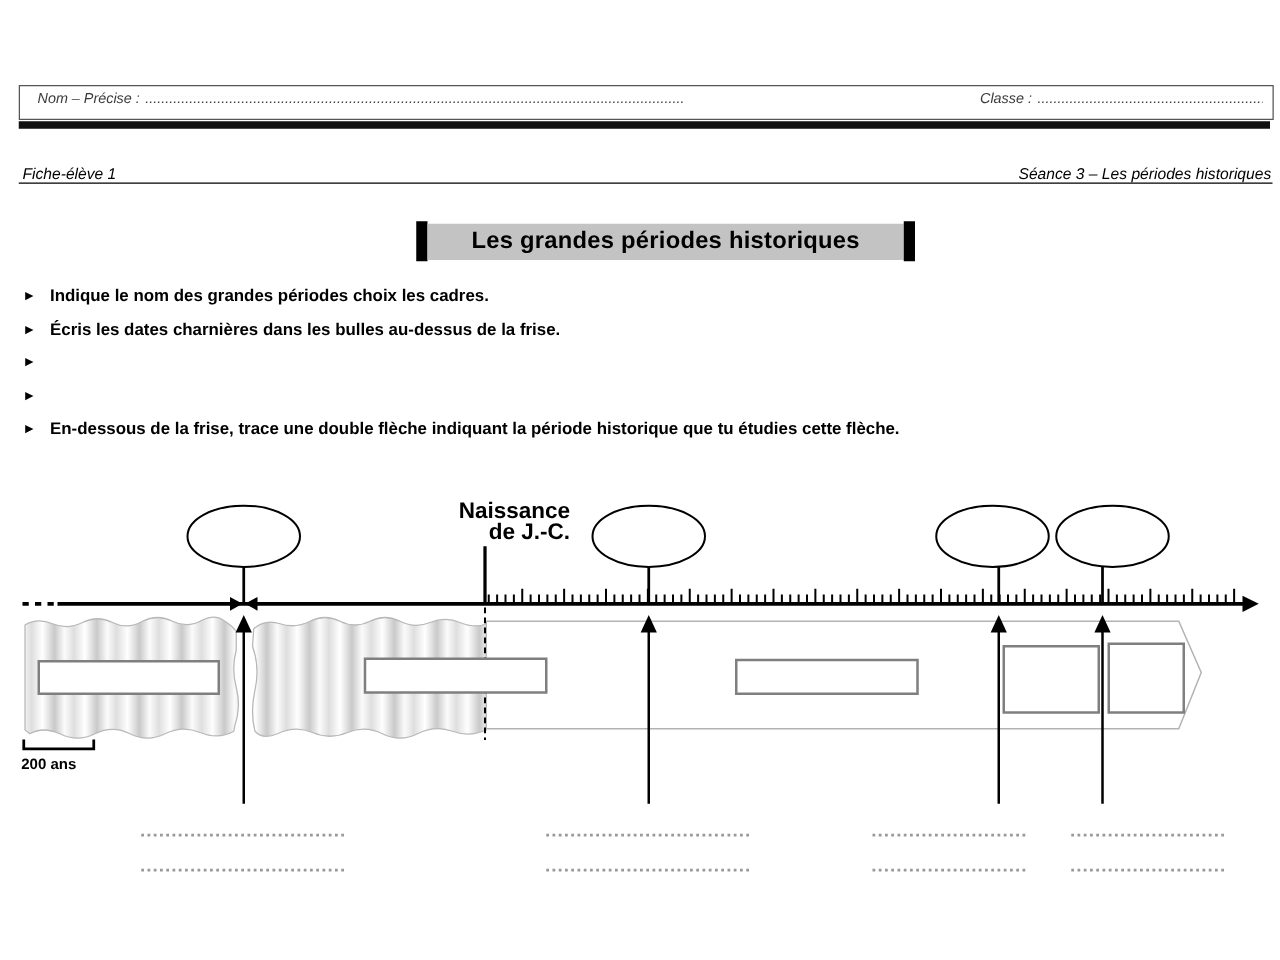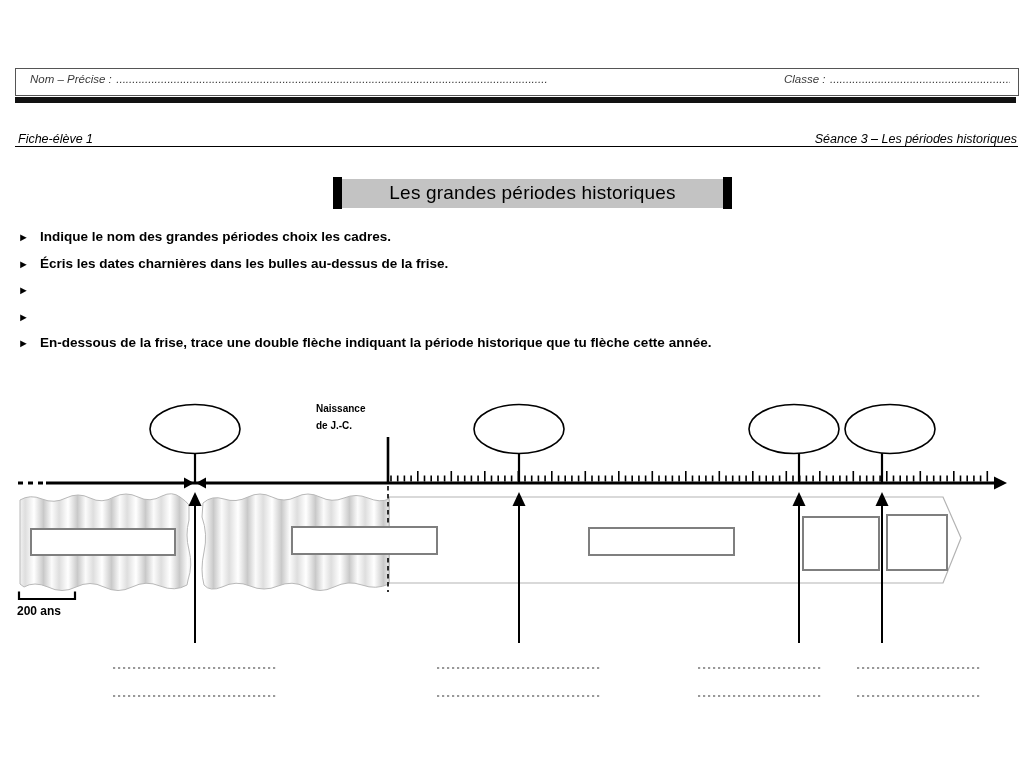--- a/index.html
+++ b/index.html
@@ -18,29 +18,29 @@
   
   #subheader{position:absolute;left:15px;top:129px;width:1003px;height:17px;
              border-bottom:1.8px solid #000;display:flex;justify-content:space-between;align-items:flex-end;
              font-style:italic;font-size:12.5px;}
   #subheader .l{padding-left:3px;}
   #subheader .r{padding-right:1px;}
   
   #titlewrap{position:absolute;left:333px;top:177px;display:flex;align-items:center;}
   .title-bar{width:9px;height:32px;background:#000;}
   #title-strip{width:381px;height:29px;background:#c3c3c3;display:flex;align-items:center;justify-content:center;}
-  #title-strip span{font-weight:normal;font-size:19px;letter-spacing:.2px;}
+  #title-strip span{font-weight:bold;font-size:19px;letter-spacing:.2px;}
   
   #instructions{position:absolute;left:18px;top:229px;width:990px;}
   .instr{display:flex;margin-bottom:10.5px;font-weight:bold;font-size:13.5px;line-height:15px;}
   .instr .tri{width:22px;font-size:11px;padding-top:1px;}
   
   #fig{position:absolute;left:0;top:0;width:1024px;height:768px;}
-  #birth-label{position:absolute;left:316px;top:400px;width:140px;text-align:left;
-               font-weight:bold;font-size:10px;line-height:17px;}
+  #birth-label{position:absolute;left:316px;top:400px;width:140px;text-align:right;
+               font-weight:bold;font-size:18px;line-height:17px;}
   #scale-label{position:absolute;left:17px;top:604px;font-weight:bold;font-size:12px;}
 </style>
 </head>
 <body>
 
 <div id="page">
 
   <div id="namebox">
     <div id="name-cell">
       <span class="lbl">Nom – Précise :</span>&nbsp;
@@ -76,21 +76,21 @@
       <span>Écris les dates charnières dans les bulles au-dessus de la frise.</span>
     </div>
     <div class="instr">
       <span class="tri">►</span>
     </div>
     <div class="instr">
       <span class="tri">►</span>
     </div>
     <div class="instr">
       <span class="tri">►</span>
-      <span>En-dessous de la frise, trace une double flèche indiquant la période historique que tu flèche cette année.</span>
+      <span>En-dessous de la frise, trace une double flèche indiquant la période historique que tu étudies cette flèche.</span>
     </div>
   </div>
 
   <svg id="fig" viewBox="0 0 1024 768" xmlns="http://www.w3.org/2000/svg">
       <defs>
     <linearGradient id="streakG" x1="0" y1="0" x2="1" y2="0">
       <stop offset="0" stop-color="#ffffff"></stop>
           <stop offset="0.28" stop-color="#c9c9c9"></stop>
       <stop offset="0.52" stop-color="#fbfbfb"></stop>
           <stop offset="0.74" stop-color="#dedede"></stop>

